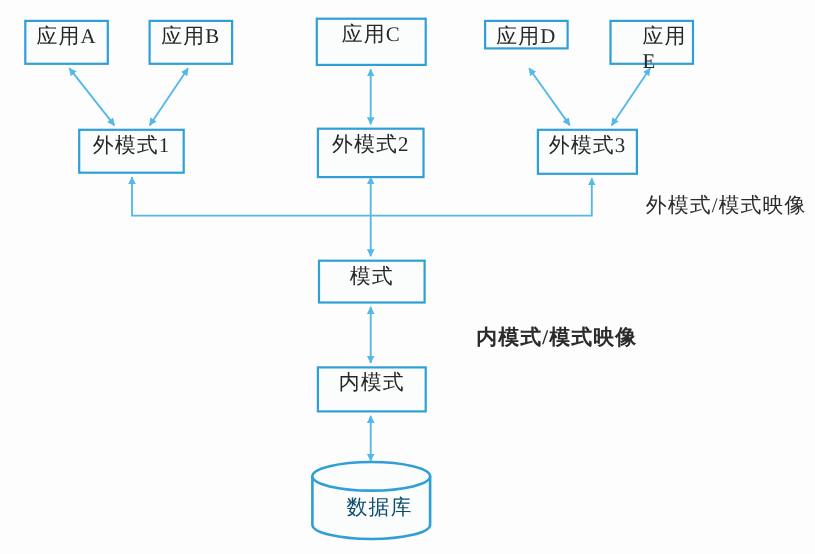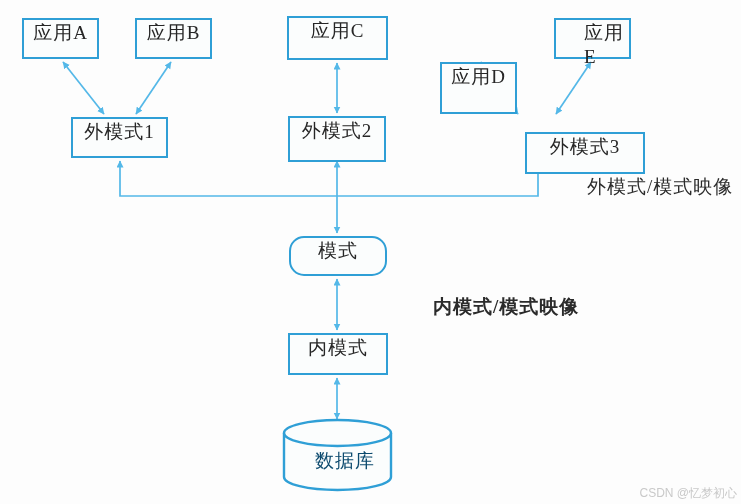--- a/index.html
+++ b/index.html
@@ -30,26 +30,26 @@
     border: 2px solid #2f9fd6;
     background: #fbfdfd;
     color: #262626;
     font-size: 19px;
     letter-spacing: 1px;
     box-sizing: border-box;
   }
   .node-app-a   { left: 22px;  top: 18px;  width: 77px;  height: 41px; }
   .node-app-b   { left: 135px; top: 18px;  width: 77px;  height: 41px; }
   .node-app-c   { left: 287px; top: 16px;  width: 101px; height: 44px; }
-  .node-app-d   { left: 440px; top: 18px;  width: 77px;  height: 52px; margin-top: 44px; }
+  .node-app-d   { left: 440px; top: 18px;  width: 77px;  height: 27px; }
   .node-app-e   { left: 554px; top: 18px;  width: 77px;  height: 41px; padding-left: 28px; }
   .node-ext1    { left: 71px;  top: 117px; width: 97px;  height: 41px; }
   .node-ext2    { left: 288px; top: 116px; width: 98px;  height: 46px; }
-  .node-ext3    { left: 488px; top: 132px; width: 120px; height: 42px; margin-left: 37px; }
-  .node-schema  { left: 289px; top: 236px; width: 98px;  height: 40px; border-radius: 15px; }
+  .node-ext3    { left: 488px; top: 117px; width: 92px; height: 42px; }
+  .node-schema  { left: 289px; top: 236px; width: 98px;  height: 40px; }
   .node-internal{ left: 288px; top: 333px; width: 100px; height: 42px; }
   .map-label {
     position: absolute;
     color: #2b2b2b;
     font-size: 19px;
     letter-spacing: 1px;
     white-space: nowrap;
   }
   .label-ext-map { left: 557px; top: 174px; margin-left: 30px; }
   .label-int-map { left: 433px; top: 294px; font-weight: bold; }
@@ -133,15 +133,14 @@
   </div>
 
   <div class="map-label label-int-map">内模式/模式映像</div>
 
   <div class="node node-internal">
     <span>内模式</span>
   </div>
 
   <div class="db-label">数据库</div>
 
-  <div class="watermark">CSDN @忆梦初心</div>
 
 </div>
 
 </body></html>

